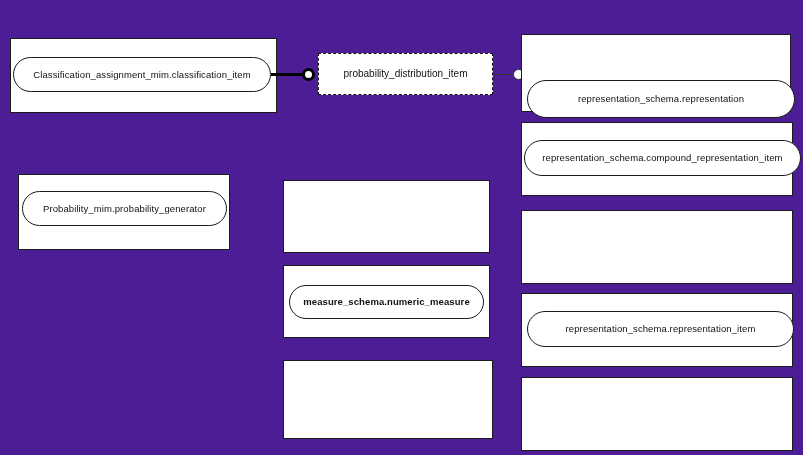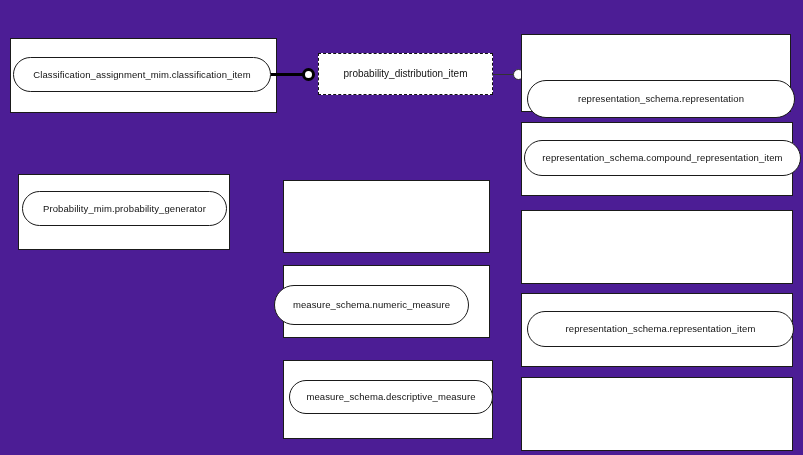--- a/index.html
+++ b/index.html
@@ -105,28 +105,25 @@
   <div class="dashed-box" style="left:318px; top:53px; width:175px; height:42px;">
     <span class="dashed-label">probability_distribution_item</span>
   </div>
 
   <div class="link-thin" style="left:492px; top:74px; width:26px; height:1px;"></div>
   <div class="circle-thin" style="left:513px; top:69px; width:11px; height:11px;"></div>
 
   <div class="frame" style="left:283px; top:180px; width:207px; height:73px;"></div>
 
   <div class="frame" style="left:283px; top:265px; width:207px; height:73px;"></div>
-  <div class="entity" style="left:274px; top:285px; width:195px; height:40px;">
+  <div class="entity" style="left:289px; top:285px; width:195px; height:34px;font-weight:bold;">
     <span class="entity-label">measure_schema.numeric_measure</span>
   </div>
 
   <div class="frame" style="left:283px; top:360px; width:210px; height:79px;"></div>
-  <div class="entity" style="left:289px; top:380px; width:204px; height:34px;">
-    <span class="entity-label">measure_schema.descriptive_measure</span>
-  </div>
 
   <div class="frame" style="left:521px; top:34px; width:270px; height:78px;"></div>
   <div class="entity" style="left:527px; top:55px; width:268px; height:38px;margin-top:25px;">
     <span class="entity-label">representation_schema.representation</span>
   </div>
 
   <div class="frame" style="left:521px; top:122px; width:272px; height:74px;"></div>
   <div class="entity" style="left:524px; top:140px; width:277px; height:36px;align-items:center;">
     <span class="entity-label">representation_schema.compound_representation_item</span>
   </div>

